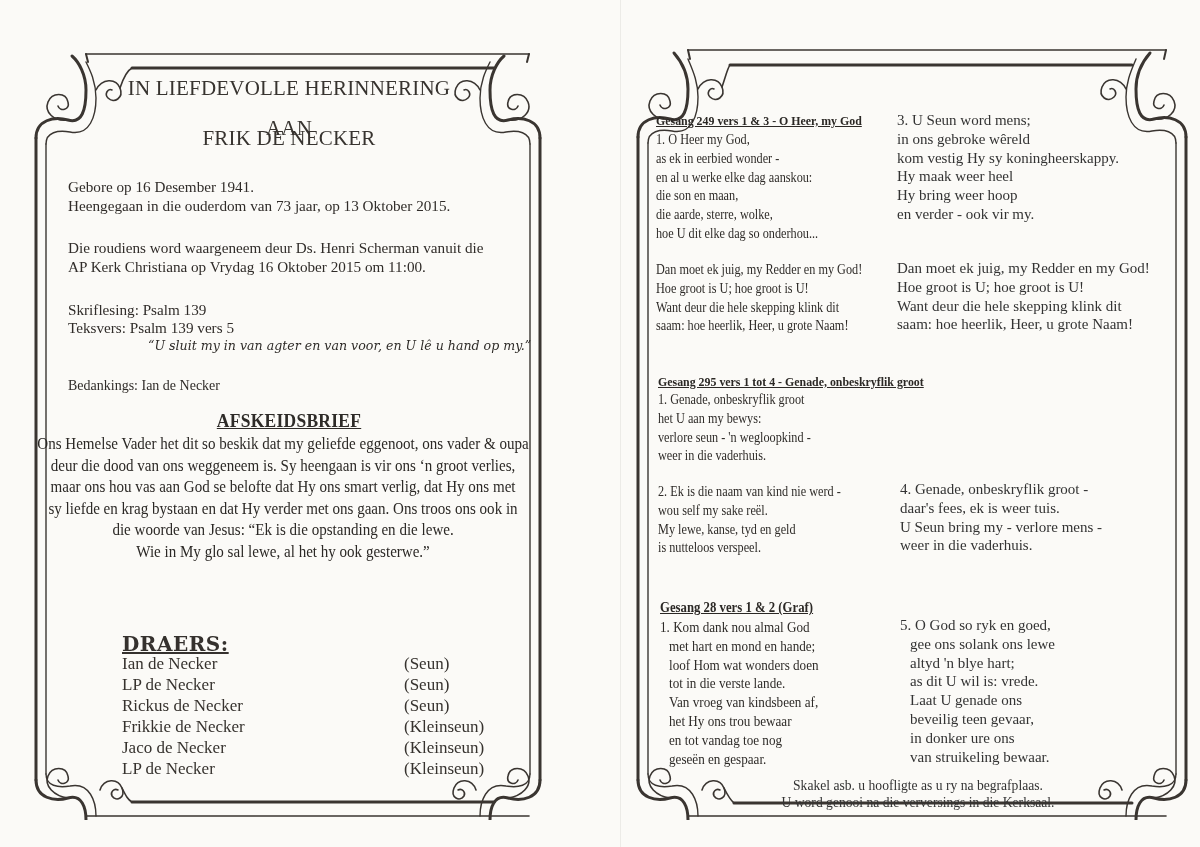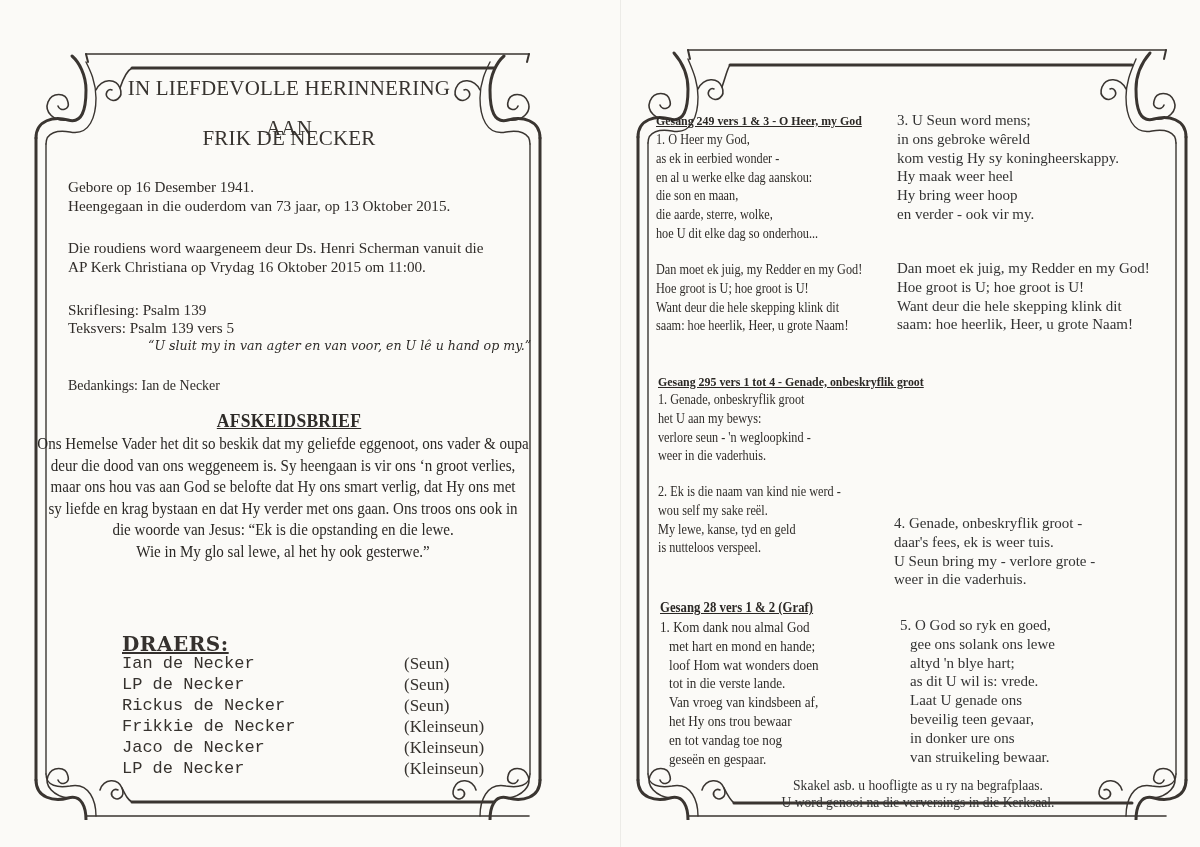--- a/index.html
+++ b/index.html
@@ -19,21 +19,21 @@
   
   .title-line { position: absolute; left: 0; width: 530px; text-align: center; font-size: 21px; letter-spacing: 0.2px; color: #37332f; }
   .lp-text { font-size: 15.2px; line-height: 19.5px; color: #302c29; white-space: nowrap; }
   .lp-small { font-size: 14px; }
   .quote { font-style: italic; font-family: "DejaVu Serif", serif; font-size: 12.6px; }
   .letter-heading { position: absolute; left: 0; width: 530px; text-align: center; font-weight: bold; text-decoration: underline; font-size: 19px; font-family: "Liberation Serif", serif; letter-spacing: 0.3px; transform: scaleX(0.92); }
   .letter-body { position: absolute; left: 36px; width: 500px; text-align: center; font-size: 17.6px; line-height: 21.6px; color: #2b2825; transform: scaleX(0.86); transform-origin: left top; width: 580px; }
   .letter-body div { white-space: nowrap; }
   .draers-title { position: absolute; left: 98px; top: 582px; font-weight: bold; text-decoration: underline; font-size: 20px; font-family: "DejaVu Serif", serif; letter-spacing: 0.5px; color: #35312e; }
   .bearer-row { position: absolute; left: 98px; width: 400px; font-size: 17px; height: 21px; color: #36322e; }
-  .bearer-name { position: absolute; left: 0; white-space: nowrap; font-family: Liberation Mono, monospace; }
+  .bearer-name { position: absolute; left: 0; white-space: nowrap; }
   .bearer-rel { position: absolute; left: 282px; white-space: nowrap; }
 
   
   .hymn-title { position: absolute; font-weight: bold; text-decoration: underline; font-size: 13.5px; white-space: nowrap; transform: scaleX(0.88); transform-origin: left top; color: #2b2825; }
   .verse { position: absolute; white-space: nowrap; }
   .verse div { height: 18.8px; }
   .narrow { font-size: 13.6px; transform: scaleX(0.9); transform-origin: left top; line-height: 18.8px; }
   .wide { font-size: 15px; line-height: 18.8px; color: #333; }
   .indent { padding-left: 10px; }
   .footer-line { position: absolute; left: 90px; width: 420px; text-align: center; font-size: 13.6px; white-space: nowrap; color: #333; }
@@ -209,24 +209,24 @@
     <div>het U aan my bewys:</div>
     <div>verlore seun - 'n wegloopkind -</div>
     <div>weer in die vaderhuis.</div>
   </div>
   <div class="verse narrow" style="left:40px; top:438px;">
     <div>2. Ek is die naam van kind nie werd -</div>
     <div>wou self my sake reël.</div>
     <div>My lewe, kanse, tyd en geld</div>
     <div>is nutteloos verspeel.</div>
   </div>
-  <div class="verse wide" style="left:276px; top:435px;margin-top:34px;">
+  <div class="verse wide" style="left:282px; top:435px;">
     <div>4. Genade, onbeskryflik groot -</div>
     <div>daar's fees, ek is weer tuis.</div>
-    <div>U Seun bring my - verlore grote -</div>
+    <div>U Seun bring my - verlore mens -</div>
     <div>weer in die vaderhuis.</div>
   </div>
 
   <div class="hymn-title" style="left:42px; top:554px; font-size:14.5px;">Gesang 28 vers 1 &amp; 2  (Graf)</div>
   <div class="verse narrow" style="left:42px; top:573px; font-size:14.6px;">
     <div>1. Kom dank nou almal God</div>
     <div class="indent">met hart en mond en hande;</div>
     <div class="indent">loof Hom wat wonders doen</div>
     <div class="indent">tot in die verste lande.</div>
     <div class="indent">Van vroeg van kindsbeen af,</div>

